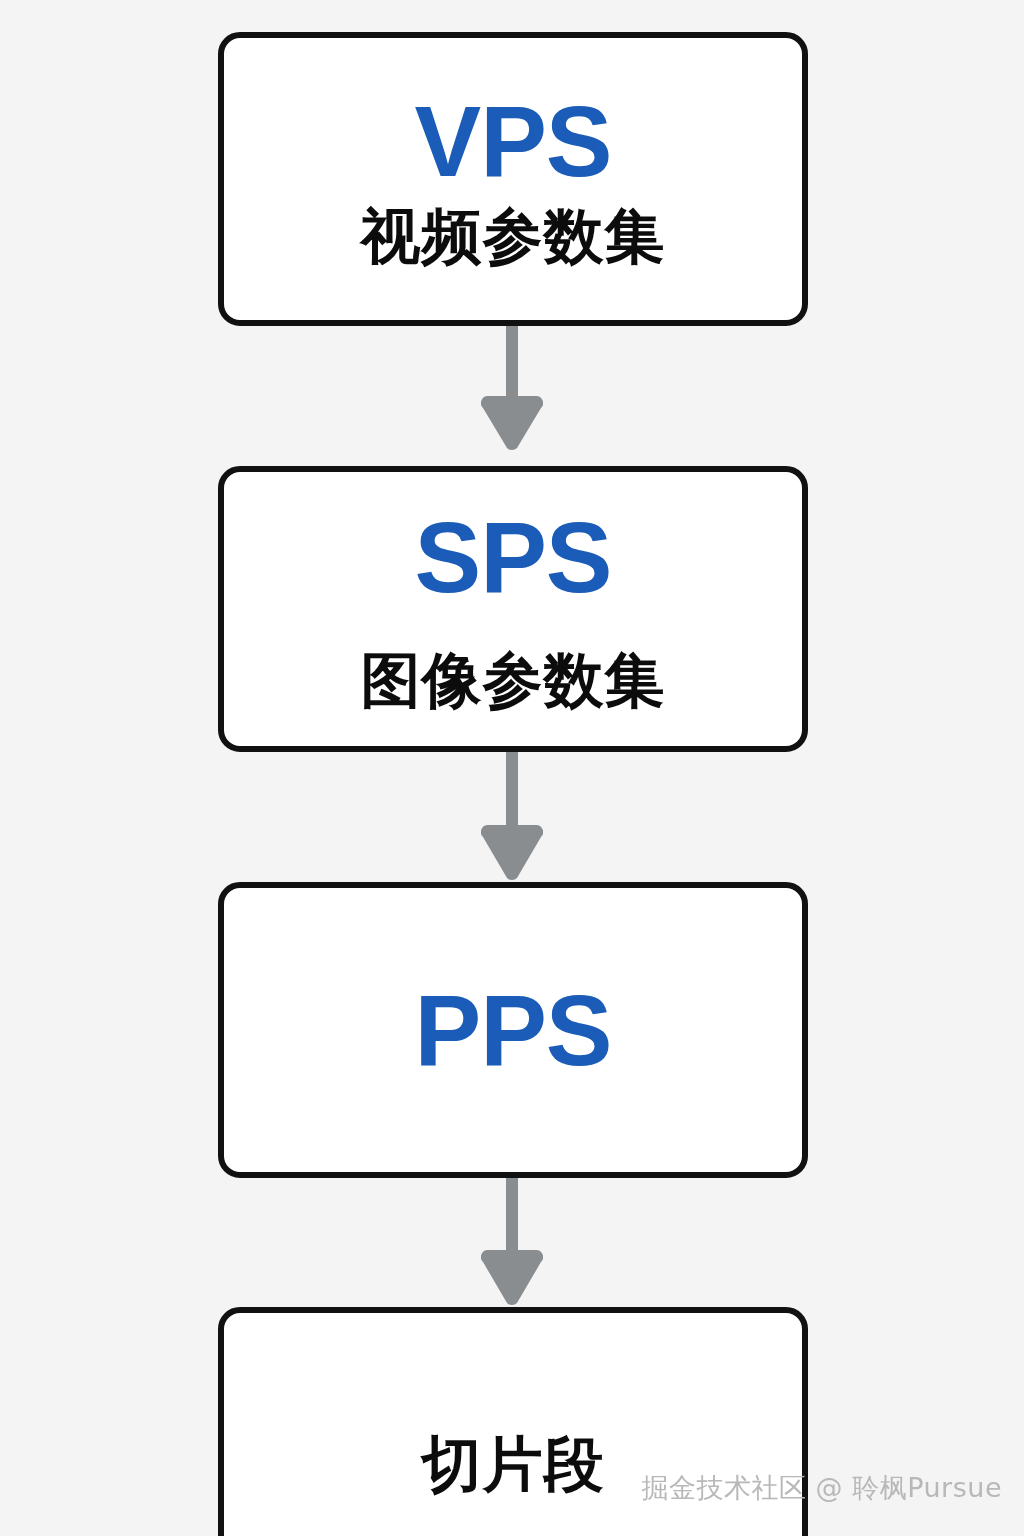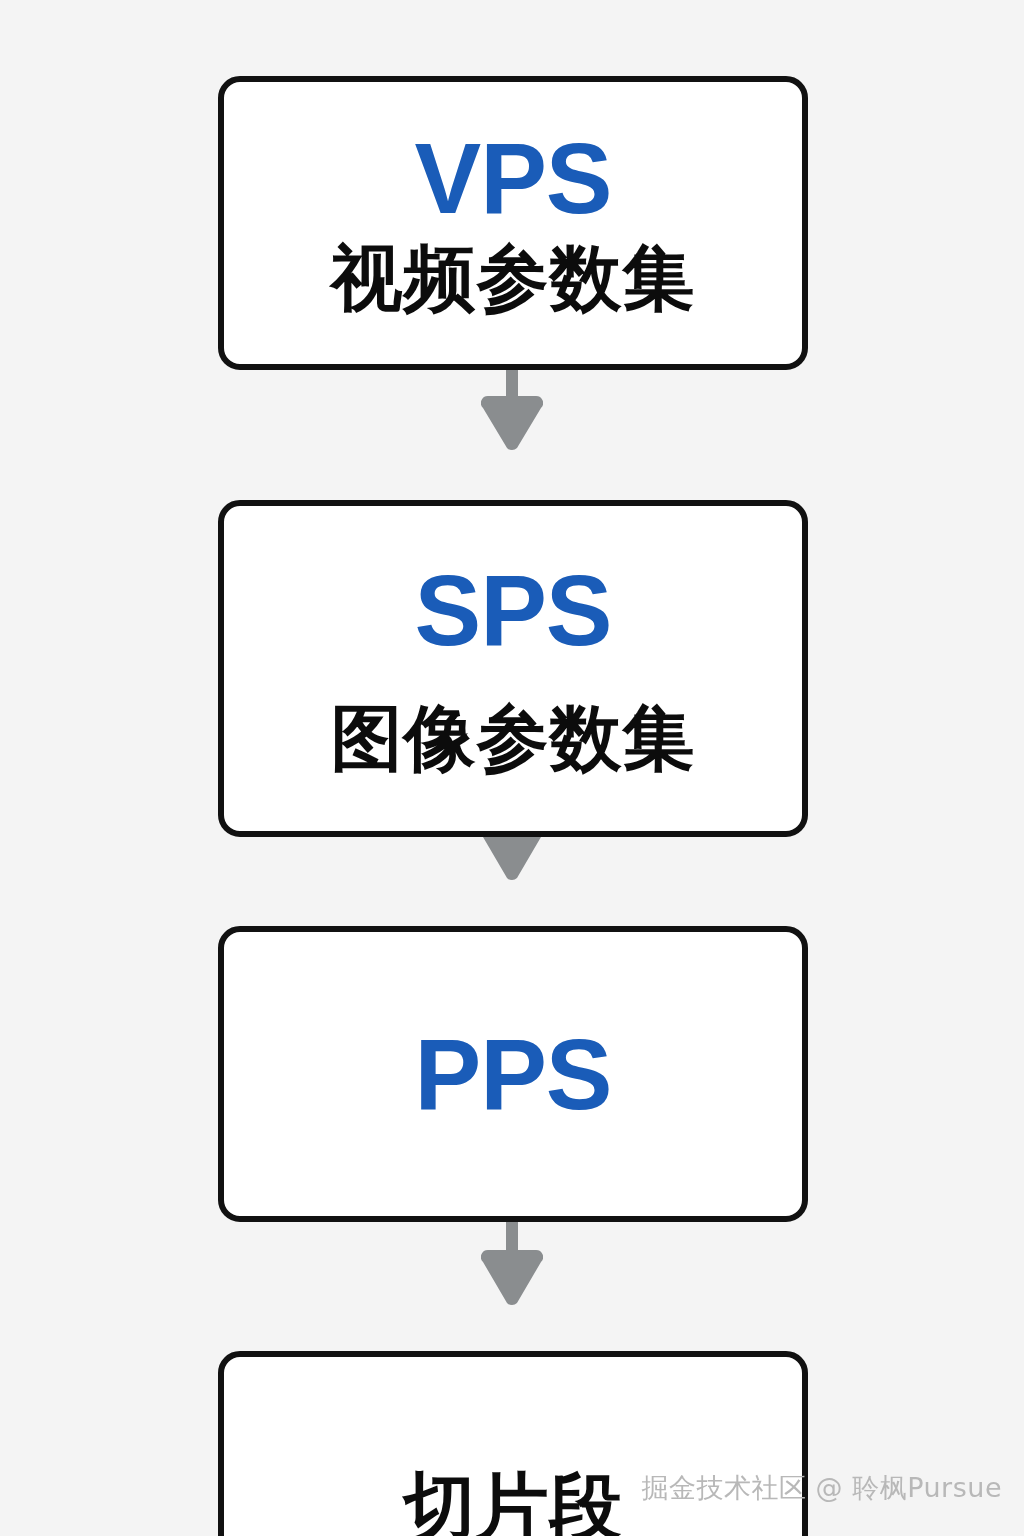--- a/index.html
+++ b/index.html
@@ -29,46 +29,45 @@
     width: 590px;
     box-sizing: border-box;
     background: #ffffff;
     border: 6px solid #111111;
     border-radius: 22px;
     display: flex;
     flex-direction: column;
     align-items: center;
     justify-content: center;
     z-index: 2;
-    margin-top: 44px;
   }
   .node .acronym {
     color: #1a5cb8;
     font-size: 100px;
     font-weight: bold;
     line-height: 1.0;
     letter-spacing: -1px;
     margin: 0;
     padding: 0;
     white-space: nowrap;
   }
   .node .cn {
     color: #0c0c0c;
-    font-size: 72px;
+    font-size: 60px;
     font-weight: bold;
     line-height: 1.05;
     letter-spacing: 1px;
     margin: 14px 0 0 0;
     padding: 0;
     white-space: nowrap;
-    font-family: Liberation Serif, serif;
+    font-family: Liberation Sans, sans-serif;
   }
 
   #node-vps { top: 32px;   height: 294px; }
-  #node-sps { top: 456px;  height: 337px; gap: 28px; }
+  #node-sps { top: 466px;  height: 286px; gap: 28px; }
   #node-pps { top: 882px;  height: 296px; justify-content: center; }
   #node-ss  { top: 1307px; height: 300px; }
 
   
   .arrow {
     position: absolute;
     left: 481px;
     width: 62px;
     z-index: 1;
   }

